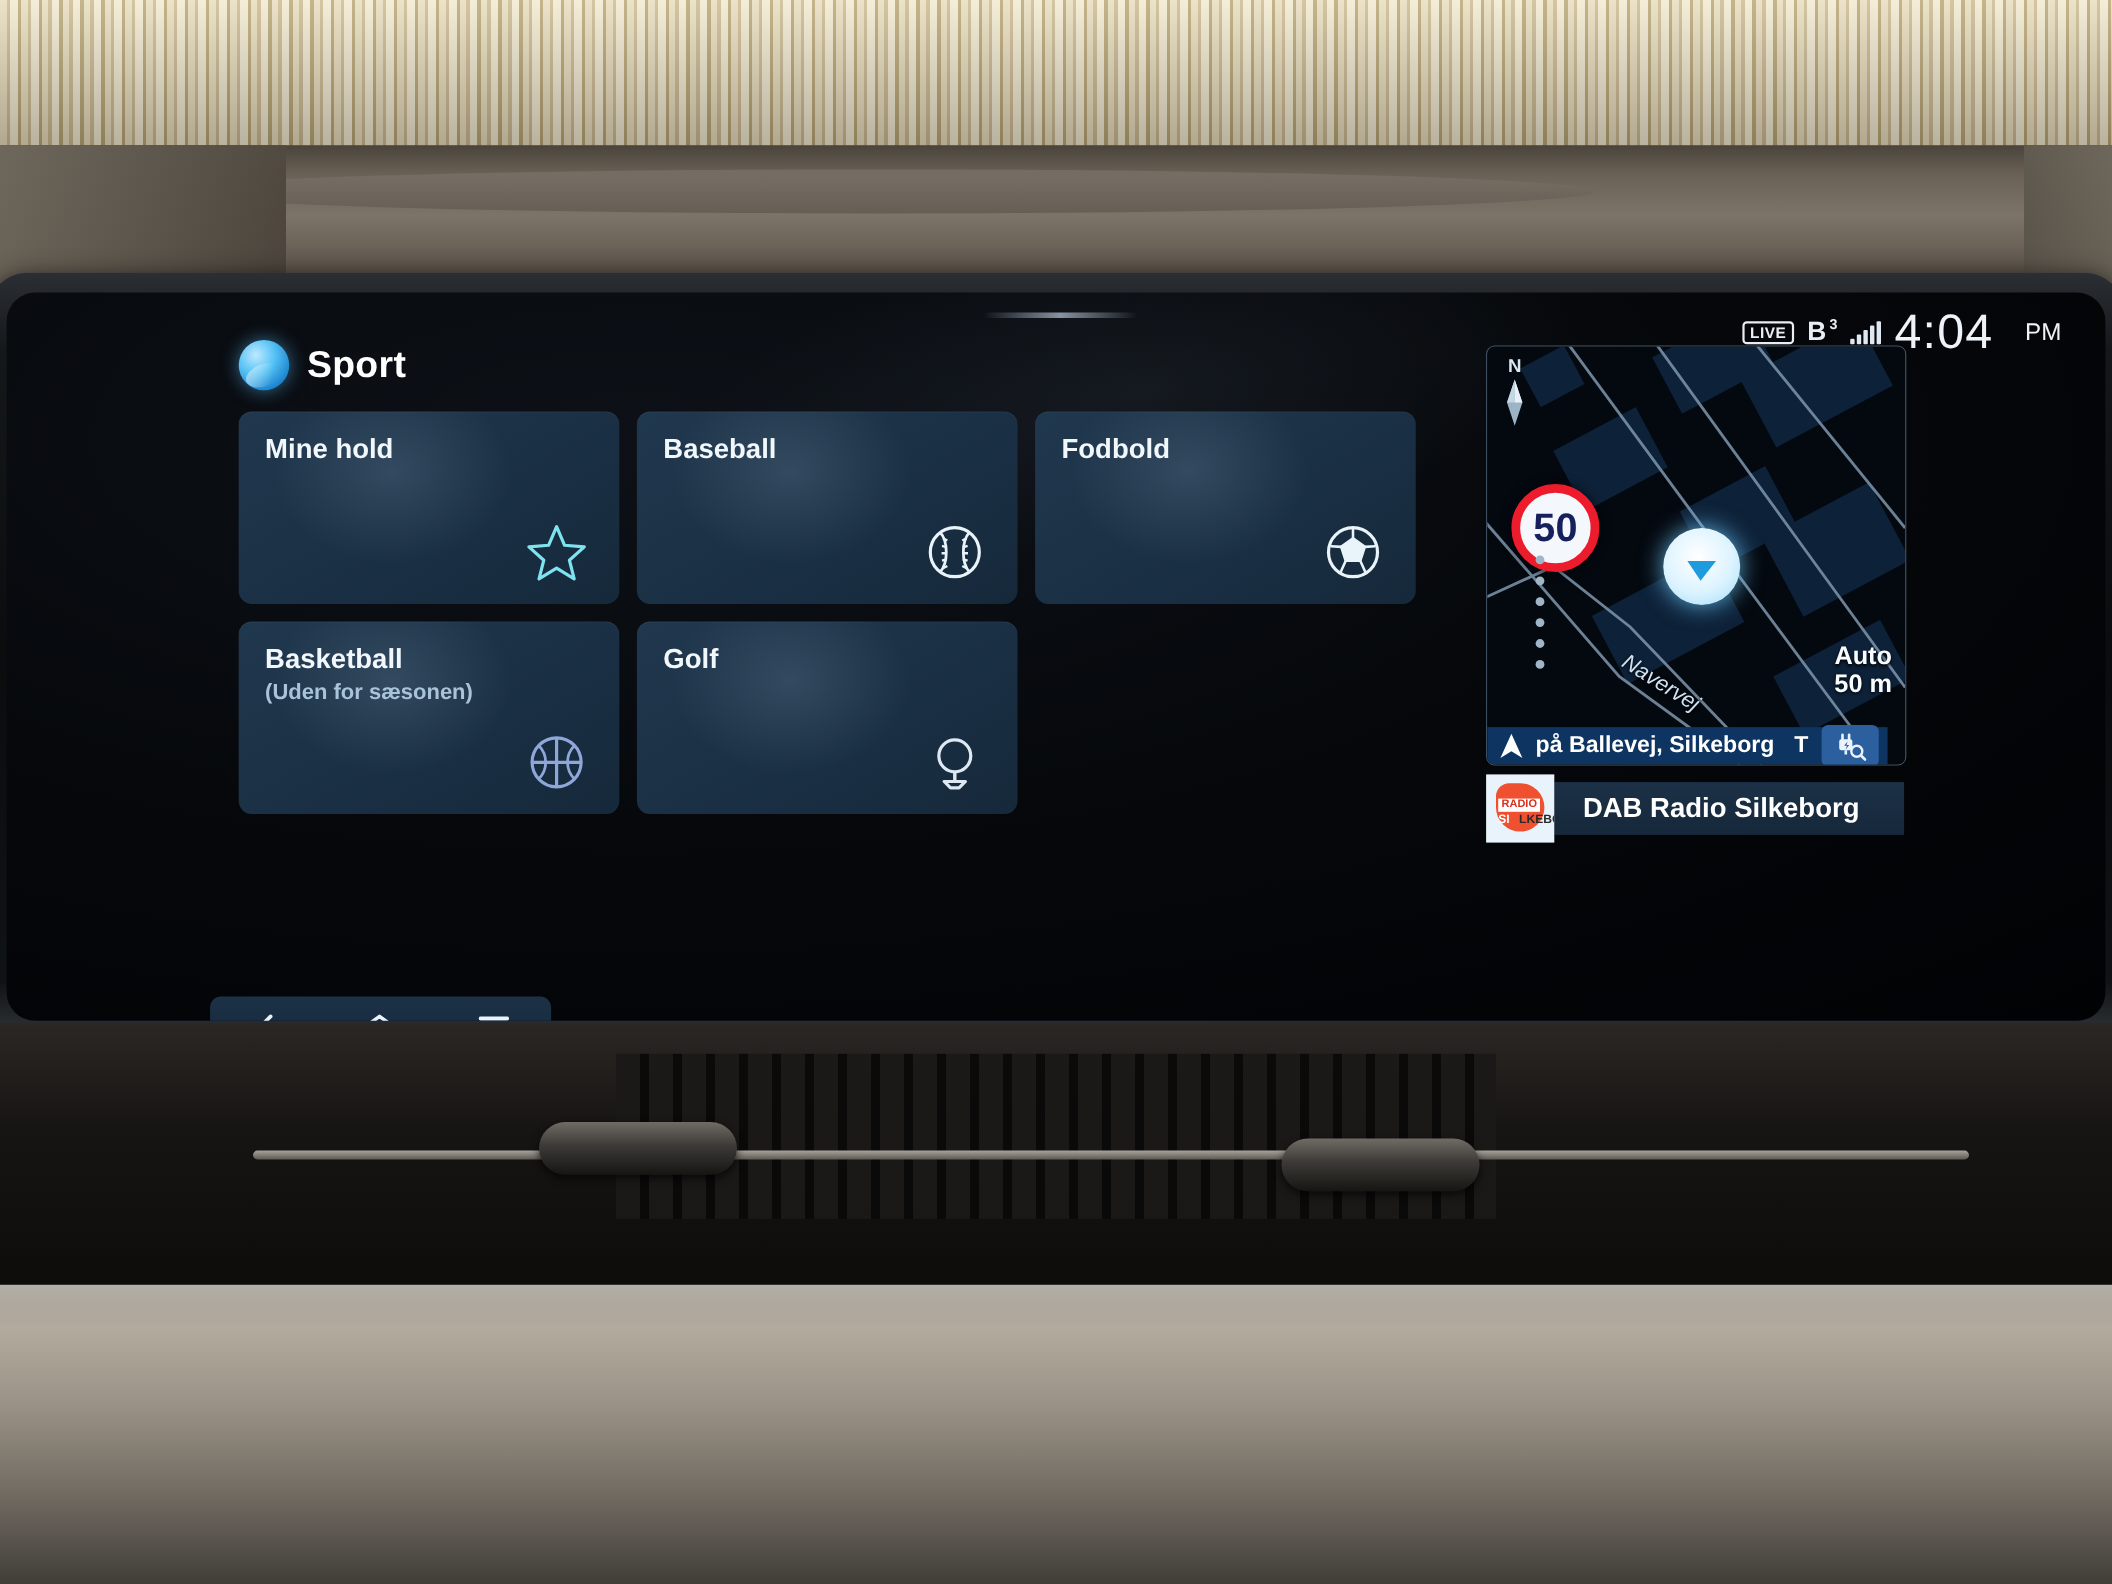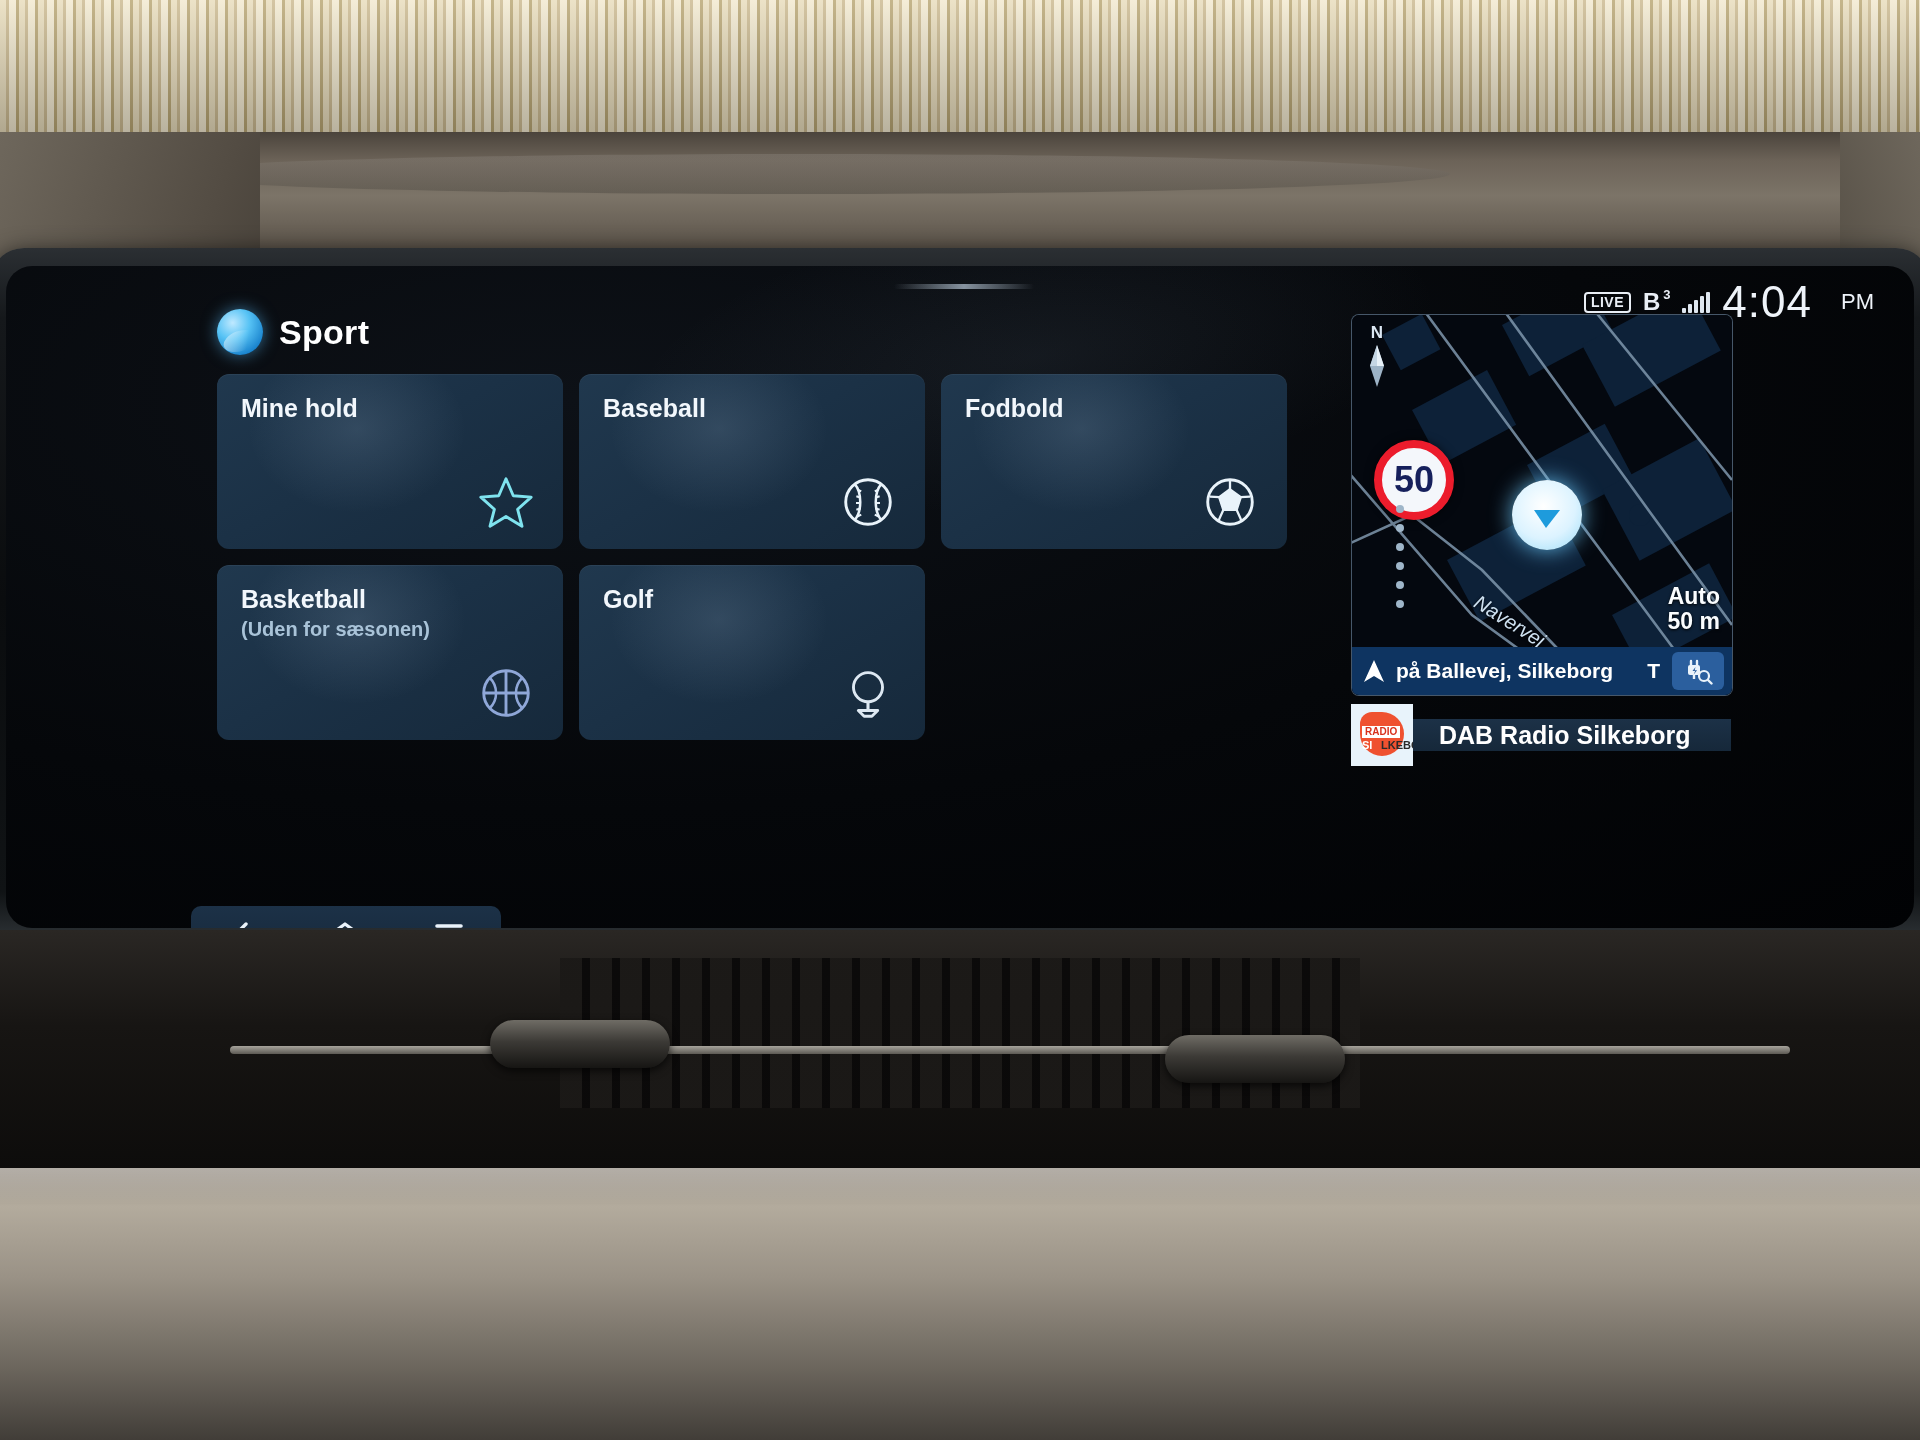--- a/index.html
+++ b/index.html
@@ -90,34 +90,34 @@
     color:#16205c;font-size:36px;font-weight:bold;box-shadow:0 0 10px rgba(0,0,0,.6);}
   .zoom-dots{position:absolute;left:44px;top:190px;display:flex;flex-direction:column;gap:11px;align-items:center;}
   .zoom-dots i{width:8px;height:8px;border-radius:50%;background:#9fb6c9;display:block;}
   .car-marker{position:absolute;left:160px;top:165px;width:70px;height:70px;border-radius:50%;
     background:radial-gradient(circle at 45% 38%,#ffffff 0%,#dcf3ff 55%,#9bdcf7 100%);
     box-shadow:0 0 22px rgba(110,205,255,.85);display:flex;align-items:center;justify-content:center;}
   .map-scale{position:absolute;right:12px;bottom:60px;text-align:right;color:#fafdff;
     font-size:23px;font-weight:bold;line-height:1.12;text-shadow:0 1px 3px #000;}
   .street-lbl{position:absolute;left:118px;bottom:62px;color:#cfe2f2;font-size:20px;font-style:italic;
     transform:rotate(32deg);text-shadow:0 1px 3px #000;}
-  .map-foot{position:absolute;left:0;right:0;bottom:0;height:48px;background:#0e3461;
+  .map-foot{position:absolute;left:0;right:16px;bottom:0;height:34px;background:#0e3461;
     display:flex;align-items:center;padding:0 8px;gap:8px;}
   .map-foot-text{color:#ffffff;font-size:21px;font-weight:bold;white-space:nowrap;}
   .map-foot-t{color:#ffffff;font-size:21px;font-weight:bold;margin-left:auto;padding-right:4px;}
   .ev-btn{width:52px;height:38px;border-radius:6px;background:#2b5f9e;display:flex;align-items:center;justify-content:center;}
 
   
   .radio-widget{position:absolute;left:1345px;top:438px;width:380px;height:62px;display:flex;align-items:center;}
   .radio-art{width:62px;height:62px;background:#e8f3fb;display:flex;align-items:center;justify-content:center;flex:0 0 auto;position:relative;overflow:hidden;}
   .radio-art .blob{position:absolute;width:44px;height:44px;border-radius:12px 50% 50% 50%;background:#ef5130;left:9px;top:8px;}
   .radio-art .r1{position:absolute;left:11px;top:22px;background:#ffffff;color:#d7301c;font-size:10px;font-weight:bold;padding:1px 3px;line-height:1;}
   .radio-art .r2{position:absolute;left:11px;top:36px;color:#ffffff;font-size:11px;font-weight:bold;line-height:1;}
   .radio-art .r3{position:absolute;left:30px;top:36px;color:#2a2a2a;font-size:11px;font-weight:bold;line-height:1;}
-  .radio-body{flex:1;height:32px;background:linear-gradient(180deg,#1c3147 0%,#16283a 100%);
+  .radio-body{flex:1;height:48px;background:linear-gradient(180deg,#1c3147 0%,#16283a 100%);
     display:flex;align-items:center;padding-left:26px;}
   .radio-title{color:#ffffff;font-size:25px;font-weight:bold;}
 
   
   .vent-bar{position:absolute;left:0;top:930px;width:1920px;height:240px;
     background:linear-gradient(180deg,#2a2724 0%,#171513 40%,#0d0c0b 100%);}
   .vent-slats{position:absolute;left:560px;top:958px;width:800px;height:150px;
     background:repeating-linear-gradient(90deg,#1b1917 0px,#1b1917 22px,#0a0909 22px,#0a0909 30px);
     opacity:.95;}
   .vent-rail{position:absolute;left:230px;top:1046px;width:1560px;height:8px;border-radius:4px;

